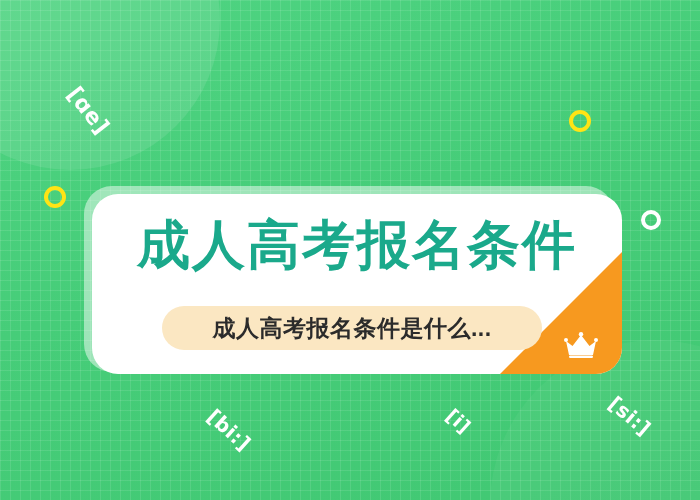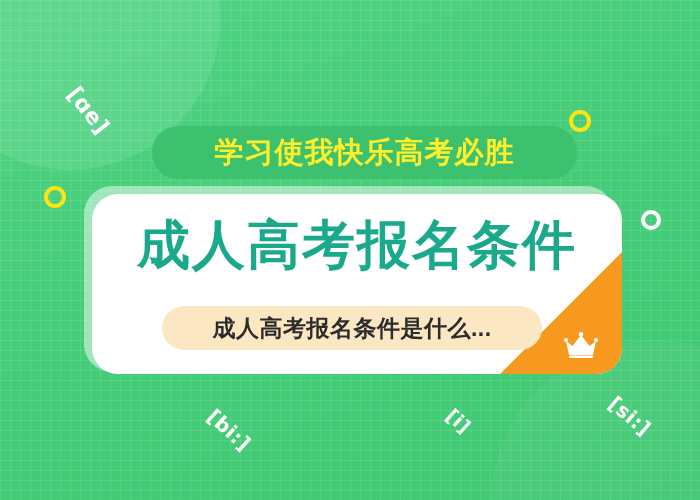--- a/index.html
+++ b/index.html
@@ -188,23 +188,20 @@
 
   <div class="ring ring-yellow" id="ring-left"></div>
   <div class="ring ring-yellow" id="ring-top-r"></div>
   <div class="ring ring-white" id="ring-bot-r"></div>
 
   <div class="phonetic" id="ph-ae">[ɑe]</div>
   <div class="phonetic" id="ph-bi">[bi:]</div>
   <div class="phonetic" id="ph-i">[i]</div>
   <div class="phonetic" id="ph-si">[si:]</div>
 
-  <div id="banner">
-    <span id="banner-text">学习使我快乐高考必胜</span>
-  </div>
 
   <div id="card-shadow"></div>
 
   <div id="card">
 
     <div id="corner-wedge"></div>
 
     <svg id="crown-icon" viewBox="0 0 34 26" xmlns="http://www.w3.org/2000/svg">
       <path d="M2 9 L8.5 14 L17 3 L25.5 14 L32 9 L29 23 L5 23 Z" fill="#ffffff"></path>
       <rect x="5" y="23.5" width="24" height="2.5" rx="1.2" fill="#ffffff"></rect>

